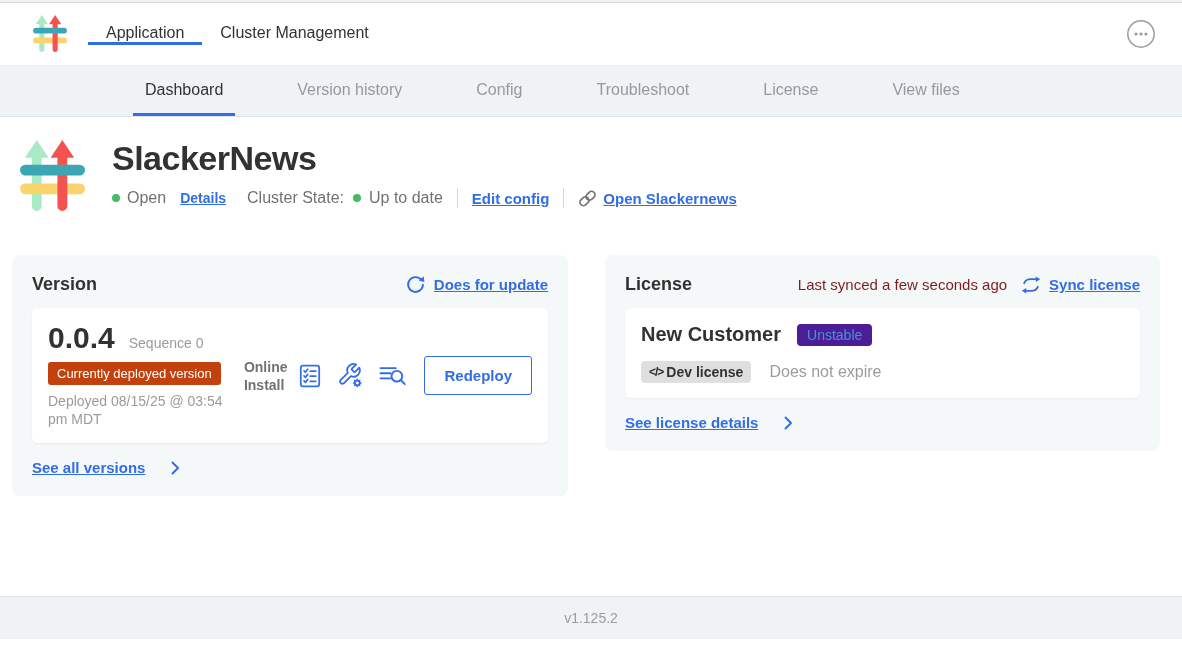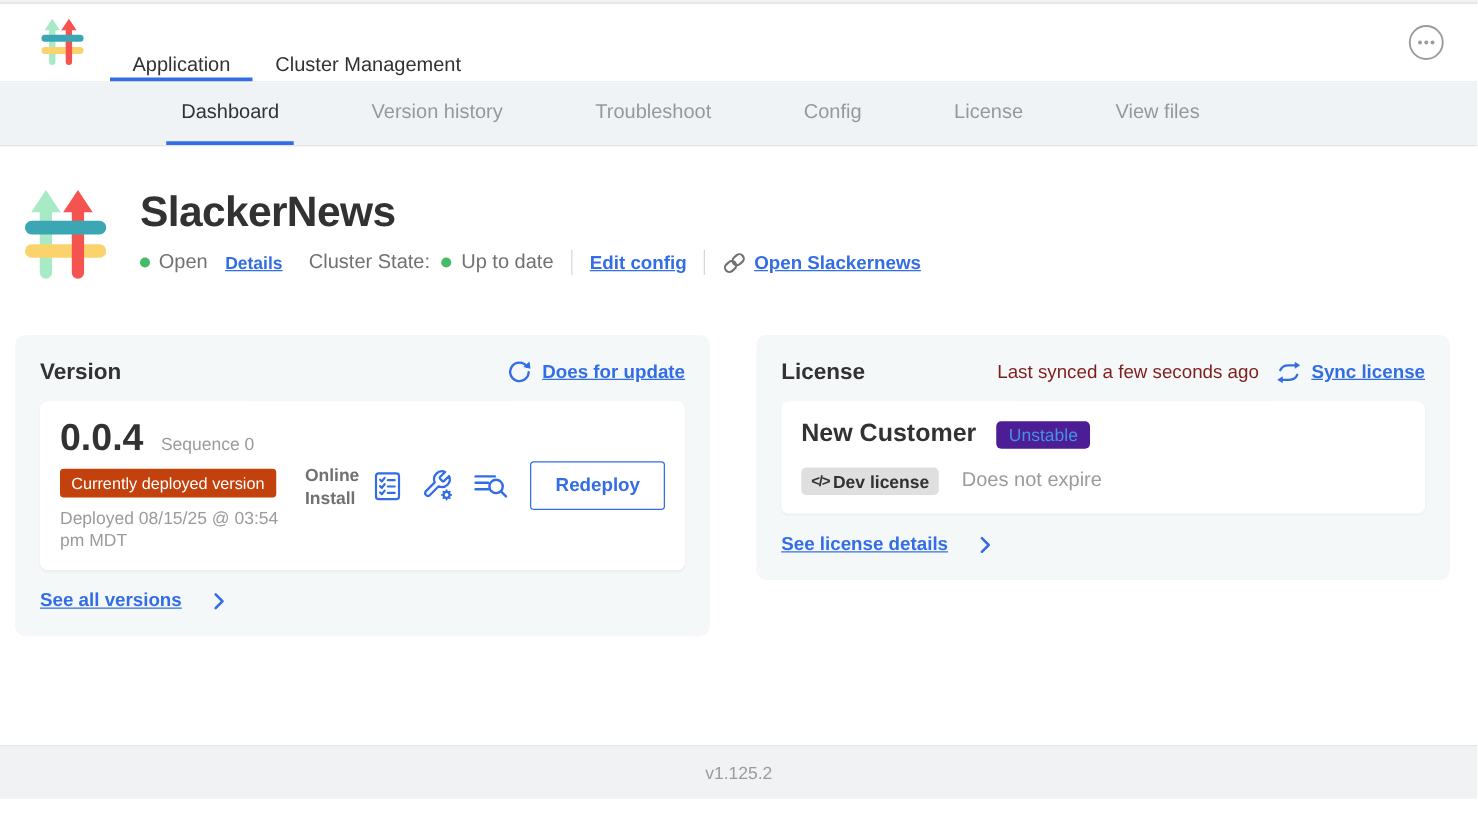--- a/index.html
+++ b/index.html
@@ -8,34 +8,34 @@
     width:1182px; height:655px; position:relative; overflow:hidden;
     background:#ffffff; color:#323232;
     font-family:"Liberation Sans", sans-serif;
   }
   a { cursor:pointer; }
 
   
   .top-strip { height:3px; background:#f2f2f2; border-bottom:1px solid #d8d8d8; }
 
   
-  .top-nav { height:63px; background:#fff; display:flex; align-items:flex-end; padding-left:33px; border-bottom:1px solid #ececec; }
+  .top-nav { height:63px; background:#fff; display:flex; align-items:center; padding-left:33px; border-bottom:1px solid #ececec; }
   .logo-wrap { align-self:center; display:flex; }
   .top-tabs { display:flex; margin-left:21px; }
   .top-tab { display:flex; align-items:center; padding:0 18px; font-size:16px; font-weight:500; color:#323232; border-bottom:3px solid transparent; cursor:pointer; }
   .top-tab.active { border-bottom-color:#326DE6; }
   .menu-btn { margin-left:auto; margin-right:26px; align-self:center; background:none; border:none; padding:0; cursor:pointer; display:flex; }
 
   
   .sub-nav { height:51px; background:#F0F3F5; border-bottom:1px solid #E2E5E7; display:flex; align-items:stretch; padding-left:133px; gap:50px; }
   .sub-tab { display:flex; align-items:center; padding:0 12px; font-size:16px; color:#95999E; border-bottom:3px solid transparent; cursor:pointer; }
   .sub-tab.active { color:#323232; border-bottom-color:#326DE6; }
 
   
-  .app-header { display:flex; padding:21px 0 0 20px; gap:27px;margin-top:12px; }
+  .app-header { display:flex; padding:21px 0 0 20px; gap:27px; }
   .app-title { font-size:34px; font-weight:700; margin:2px 0 0; letter-spacing:-0.5px; line-height:1.1; }
   .status-row { display:flex; align-items:center; margin-top:11px; font-size:16px; color:#717171; }
   .dot { width:8px; height:8px; border-radius:50%; background:#44BB66; display:inline-block; flex:none; }
   .lnk { color:#326DE6; font-weight:700; text-decoration:underline; font-size:15px; white-space:nowrap; }
   .vdiv { width:1px; height:20px; background:#D4D7D9; margin:0 14px; }
   .ic { display:inline-flex; flex:none; }
 
   
   .cards { display:flex; gap:37px; padding:34px 22px 0 12px; align-items:flex-start; }
   .card { background:#F5F8F9; border-radius:8px; padding:19px 20px 20px; }
@@ -106,24 +106,24 @@
 </header>
 
 <div class="sub-nav">
   <div class="sub-tab active">
       <span>Dashboard</span>
     </div>
   <div class="sub-tab">
       <span>Version history</span>
     </div>
   <div class="sub-tab">
+      <span>Config</span>
+    </div>
+  <div class="sub-tab">
       <span>Troubleshoot</span>
-    </div>
-  <div class="sub-tab">
-      <span>Config</span>
     </div>
   <div class="sub-tab">
       <span>License</span>
     </div>
   <div class="sub-tab">
       <span>View files</span>
     </div>
 </div>
 
 <main>

